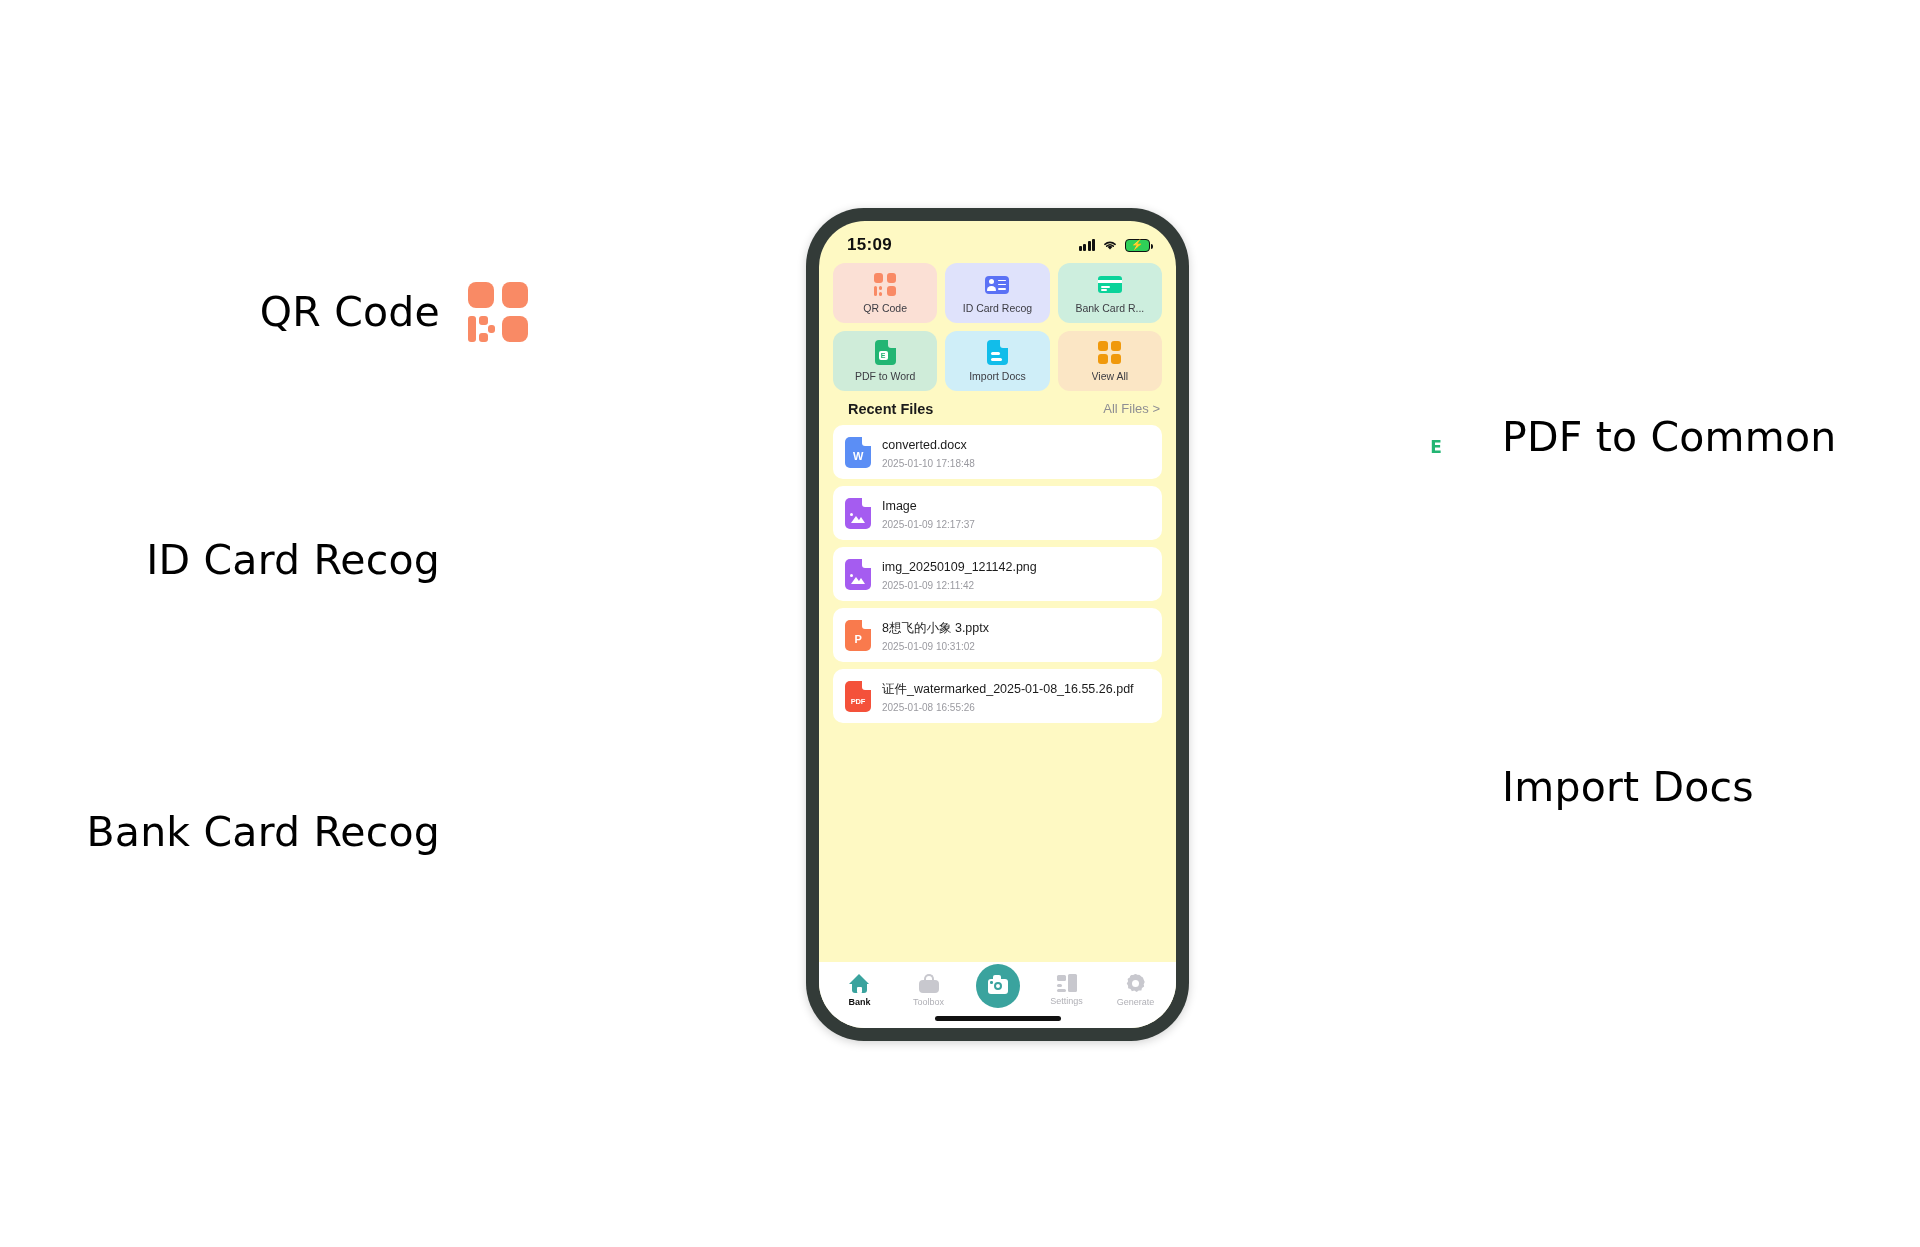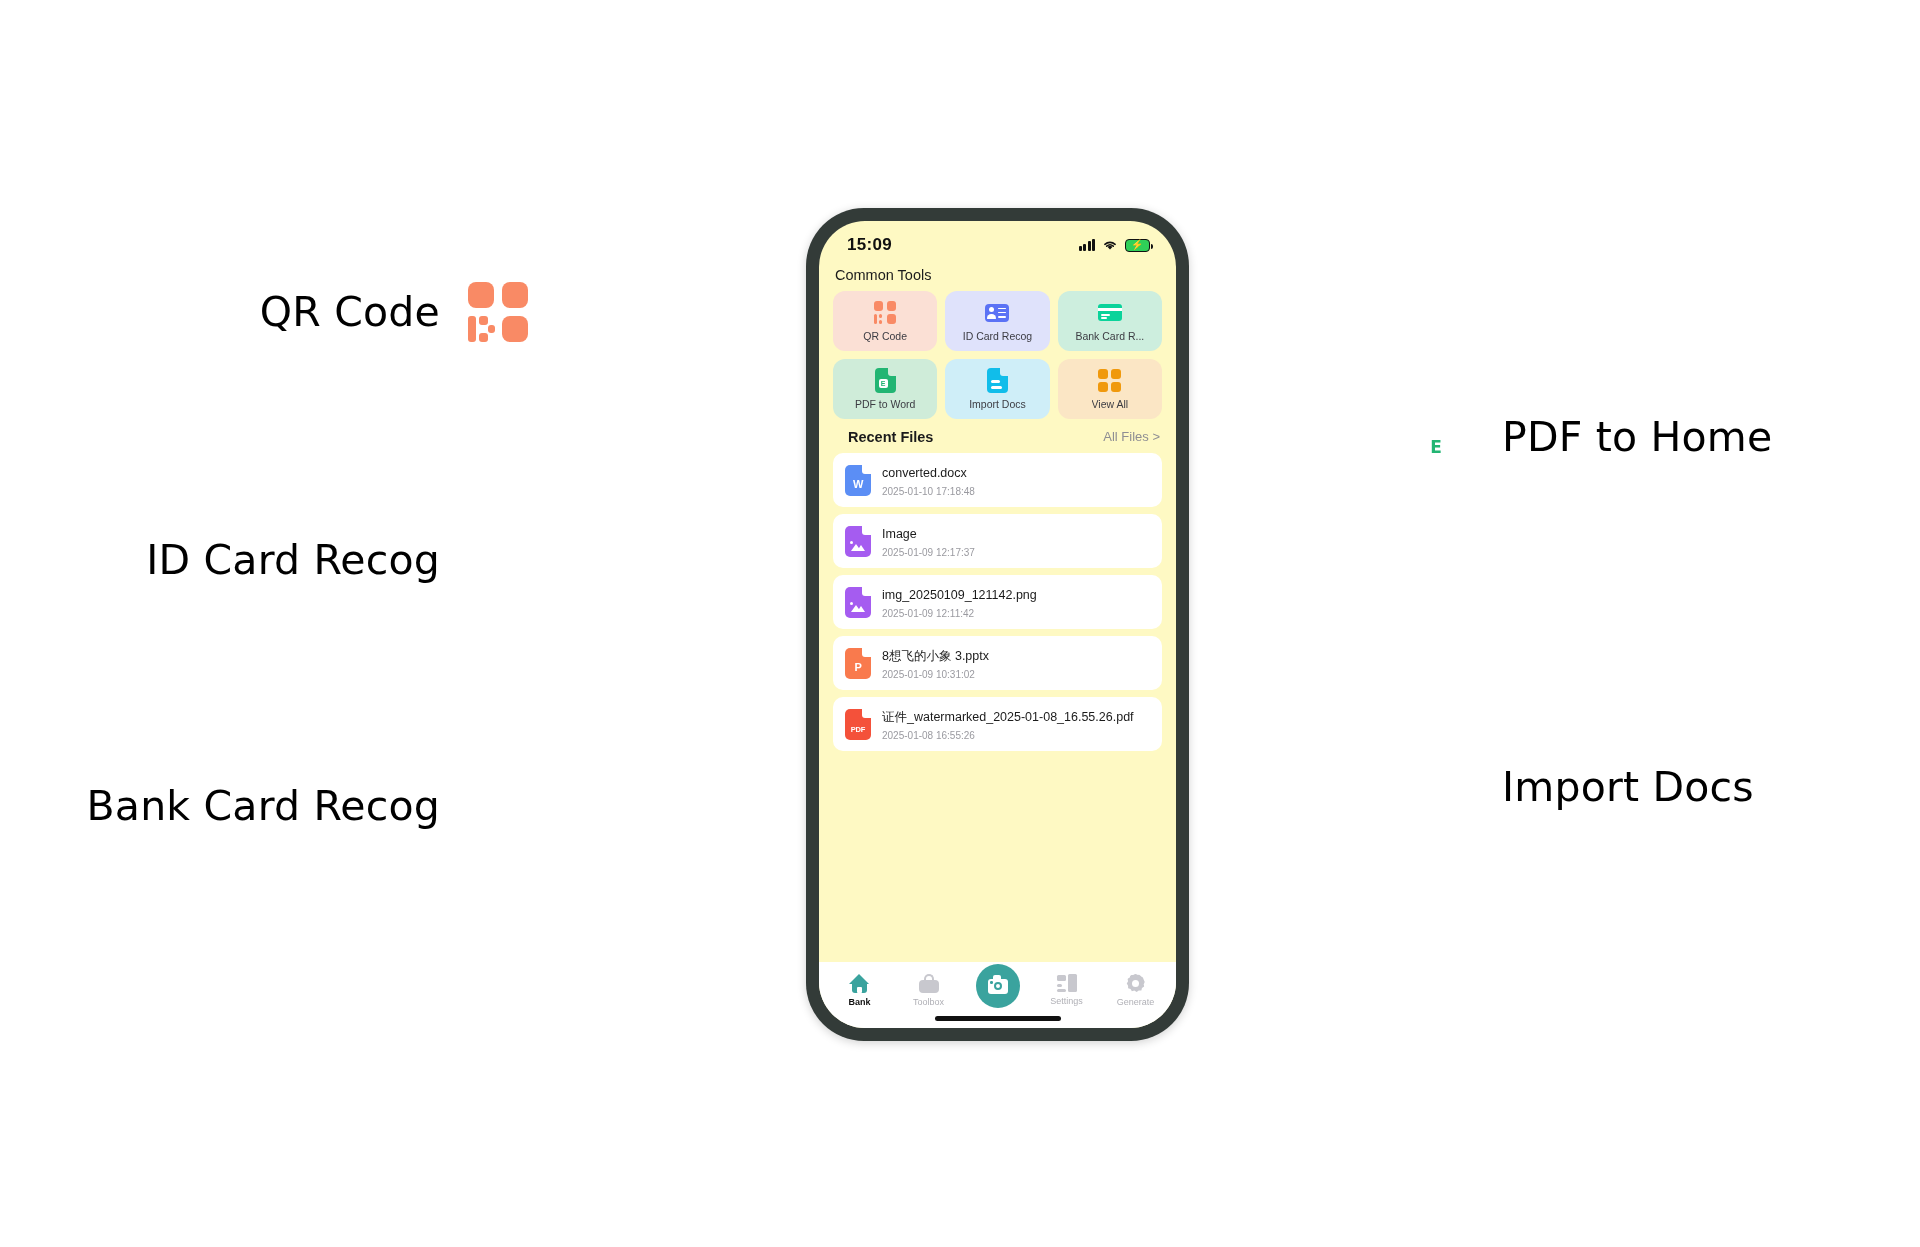--- a/index.html
+++ b/index.html
@@ -236,38 +236,38 @@
   <div class="callout left" style="left:60px; top:528px; width:470px;">
     <span class="callout-label">ID Card Recog</span>
     <span class="callout-icon">
       <span class="idcard-icon">
         <span class="head"></span><span class="body"></span>
         <span class="ln ln1"></span><span class="ln ln2"></span><span class="ln ln3"></span>
       </span>
     </span>
   </div>
 
-  <div class="callout left" style="left:60px; top:774px; width:470px;">
+  <div class="callout left" style="left:60px; top:800px; width:470px;">
     <span class="callout-label">Bank Card Recog</span>
     <span class="callout-icon">
       <span class="bankcard-icon">
         <span class="stripe"></span><span class="l1"></span><span class="l2"></span>
       </span>
     </span>
   </div>
 
   <div class="callout right" style="left:1412px; top:405px;">
     <span class="callout-icon">
       <span class="doc-icon">
         <span class="page" style="background:#22b573;"></span>
         <span class="fold"></span>
         <span class="letter">E</span>
       </span>
     </span>
-    <span class="callout-label">PDF to Home</span>
+    <span class="callout-label">PDF to Common</span>
   </div>
 
   <div class="callout right" style="left:1412px; top:755px;">
     <span class="callout-icon">
       <span class="doc-icon">
         <span class="page" style="background:#11bdea;"></span>
         <span class="fold"></span>
         <span class="dl dl1"></span><span class="dl dl2"></span>
       </span>
     </span>
@@ -290,21 +290,20 @@
             <path d="M8 10.6 L5.6 7.9 a3.6 3.6 0 0 1 4.8 0 Z" fill="#111"></path>
             <path d="M2.9 5.3 a7.6 7.6 0 0 1 10.2 0" stroke="#111" stroke-width="1.7" fill="none" stroke-linecap="round"></path>
             <path d="M4.7 7.2 a5 5 0 0 1 6.6 0" stroke="#111" stroke-width="1.6" fill="none" stroke-linecap="round"></path>
           </svg>
           <span class="batt">
               <span class="bolt">⚡</span>
             </span>
         </span>
       </div>
 
-      <div class="sec-title">Common Tools</div>
 
       <div class="tools">
         <div class="tool" style="background:#fbe0d5;">
           <span class="ic">
             <span class="mini-qr">
                 <i class="mq-tl"></i>
                 <i class="mq-tr"></i>
                 <i class="mq-br"></i>
                 <i class="mq-k1"></i>
                 <i class="mq-k2"></i>

